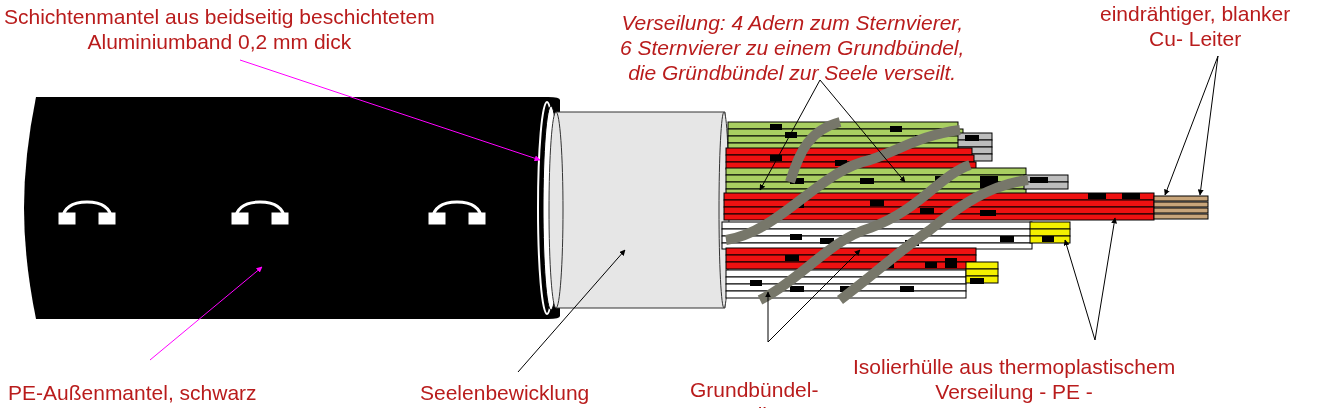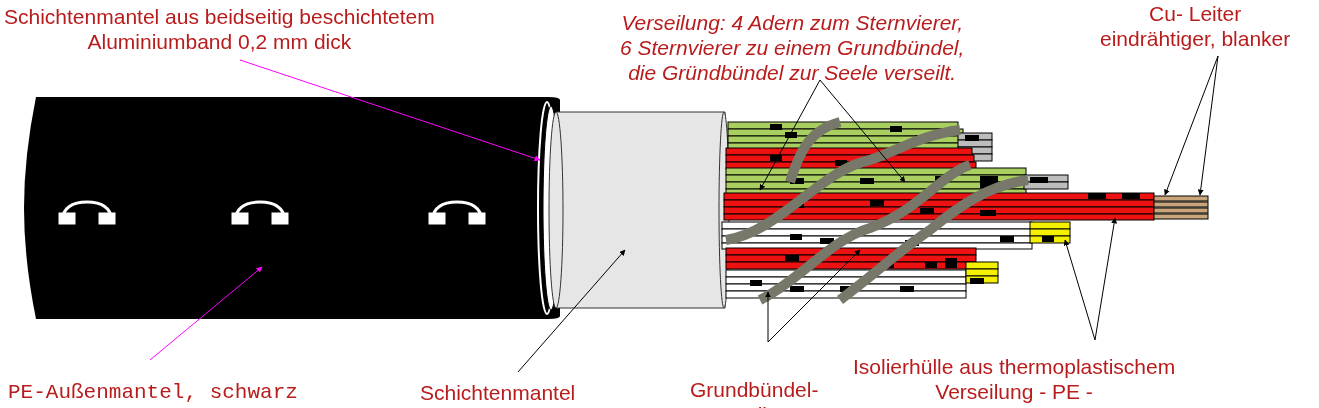--- a/index.html
+++ b/index.html
@@ -170,30 +170,30 @@
   <div>Aluminiumband 0,2 mm dick</div>
 </div>
 
 <div class="label" style="left:620px; top:10px;font-style:italic;">
   <div>Verseilung: 4 Adern zum Sternvierer,</div>
   <div>6 Sternvierer zu einem Grundbündel,</div>
   <div>die Gründbündel zur Seele verseilt.</div>
 </div>
 
 <div class="label" style="left:1100px; top:1px;">
+  <div>eindrähtiger, blanker</div>
   <div>Cu- Leiter</div>
-  <div>eindrähtiger, blanker</div>
-</div>
-
-<div class="label" style="left:8px; top:380px;font-family:Liberation Mono, monospace;">
+</div>
+
+<div class="label" style="left:8px; top:380px;">
   <div>PE-Außenmantel, schwarz</div>
 </div>
 
 <div class="label" style="left:420px; top:380px;">
-  <div>Schichtenmantel</div>
+  <div>Seelenbewicklung</div>
 </div>
 
 <div class="label" style="left:690px; top:377px;">
   <div>Grundbündel-</div>
   <div>verseilung</div>
 </div>
 
 <div class="label" style="left:853px; top:354px;">
   <div>Isolierhülle aus thermoplastischem</div>
   <div>Verseilung - PE -</div>

